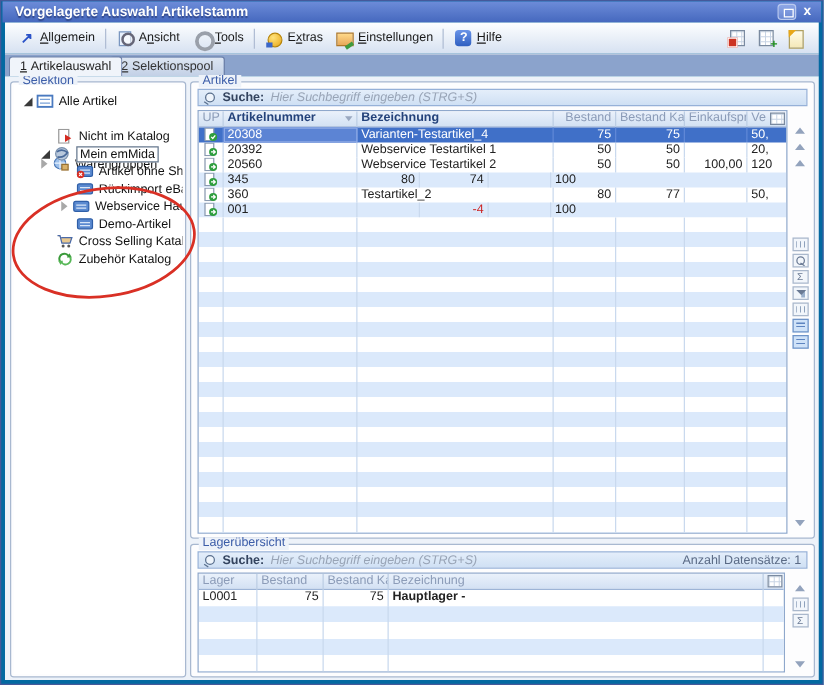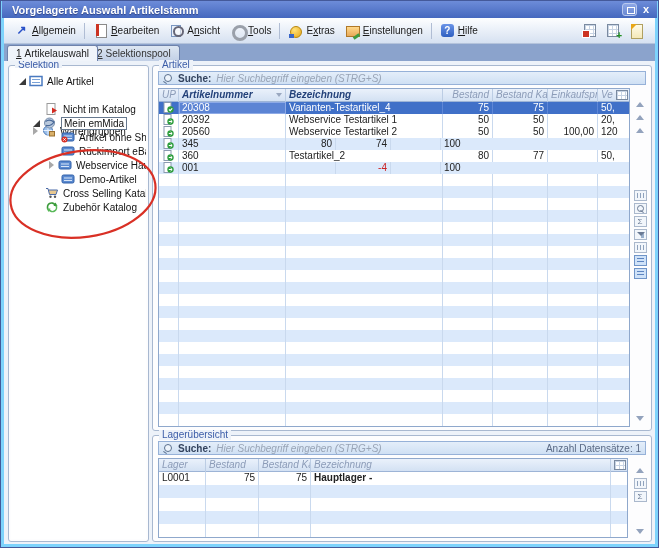--- a/index.html
+++ b/index.html
@@ -1,17 +1,17 @@
 <!DOCTYPE html>
 <html><head>
 <meta charset="utf-8">
 <style>
   * { box-sizing: border-box; margin: 0; padding: 0; }
   body { font-family: "Liberation Sans", sans-serif; background:#fff; }
-  .window { position:relative; width:659px; height:548px; background:#7dd3fc;
+  .window { position:relative; width:659px; height:548px; background:#0369a1;
             border:1px solid #44599a; overflow:hidden; font-size:10px; color:#222; }
 
   
   .titlebar { position:absolute; left:1px; top:0; right:1px; height:17px;
               background:linear-gradient(#6d8cd9,#4568be); display:flex; align-items:center; }
   .title-text { color:#fff; font-weight:bold; font-size:11px; padding-left:10px;
                 text-shadow:0 1px 1px rgba(0,0,40,.4); }
   .win-buttons { margin-left:auto; display:flex; align-items:center; gap:6px; padding-right:8px; }
   .btn-max { width:15px; height:13px; border:1px solid #b9c9ef; border-radius:3px;
              background:linear-gradient(#8ea7e6,#6a88d2); position:relative; cursor:default; }
@@ -103,21 +103,21 @@
                        background:#5a708e; transform:rotate(35deg); }
   .search-label { font-weight:bold; color:#33435e; margin-right:5px; }
   .search-ph { font-style:italic; color:#98a4b6; }
   .search-count { margin-left:auto; color:#5a6a85; }
 
   
   .grid { position:absolute; border:1px solid #8fa8cc; background:#fff; overflow:hidden; }
   .ghead { display:flex; height:13px; background:linear-gradient(#eaf1fb,#d3e1f3);
            border-bottom:1px solid #9db4d6; position:relative; }
   .ghead .hc { height:13px; line-height:12px; padding:0 3px; border-right:1px solid #bccde4;
-               color:#8c9cb8; overflow:hidden; white-space:nowrap;font-style:italic; }
+               color:#8c9cb8; overflow:hidden; white-space:nowrap; }
   .ghead .hc.key { color:#24427a; font-weight:bold; }
   .sort-arrow { float:right; width:0; height:0; border-top:4px solid #9aa8c0;
                 border-left:3px solid transparent; border-right:3px solid transparent; margin-top:4px; }
   .corner-ico { position:absolute; right:1px; top:1px; width:12px; height:10px;
                 border:1px solid #7a8aa0; background:#fff;
                 background-image:linear-gradient(#c8d4e4 1px, transparent 1px),
                                  linear-gradient(90deg,#c8d4e4 1px, transparent 1px);
                 background-size:4px 4px; }
   .gbody { position:relative; }
   .grow { display:flex; height:12px; }
@@ -182,24 +182,20 @@
     </span>
   </div>
 
   <div class="menubar">
     <span class="menu-item">
       <span class="mi mi-arrow">↗</span>
       <span><span></span><span class="hotkey">A</span><span>llgemein</span></span>
     </span>
     <span class="menu-sep"></span>
     <span class="menu-item">
-      <span class="mi mi-edit"></span>
-      <span><span></span><span class="hotkey">B</span><span>earbeiten</span></span>
-    </span>
-    <span class="menu-item">
       <span class="mi mi-view"></span>
       <span><span>A</span><span class="hotkey">n</span><span>sicht</span></span>
     </span>
     <span class="menu-item">
       <span class="mi mi-tools"></span>
       <span><span></span><span class="hotkey">T</span><span>ools</span></span>
     </span>
     <span class="menu-sep"></span>
     <span class="menu-item">
       <span class="mi mi-extras"></span>

